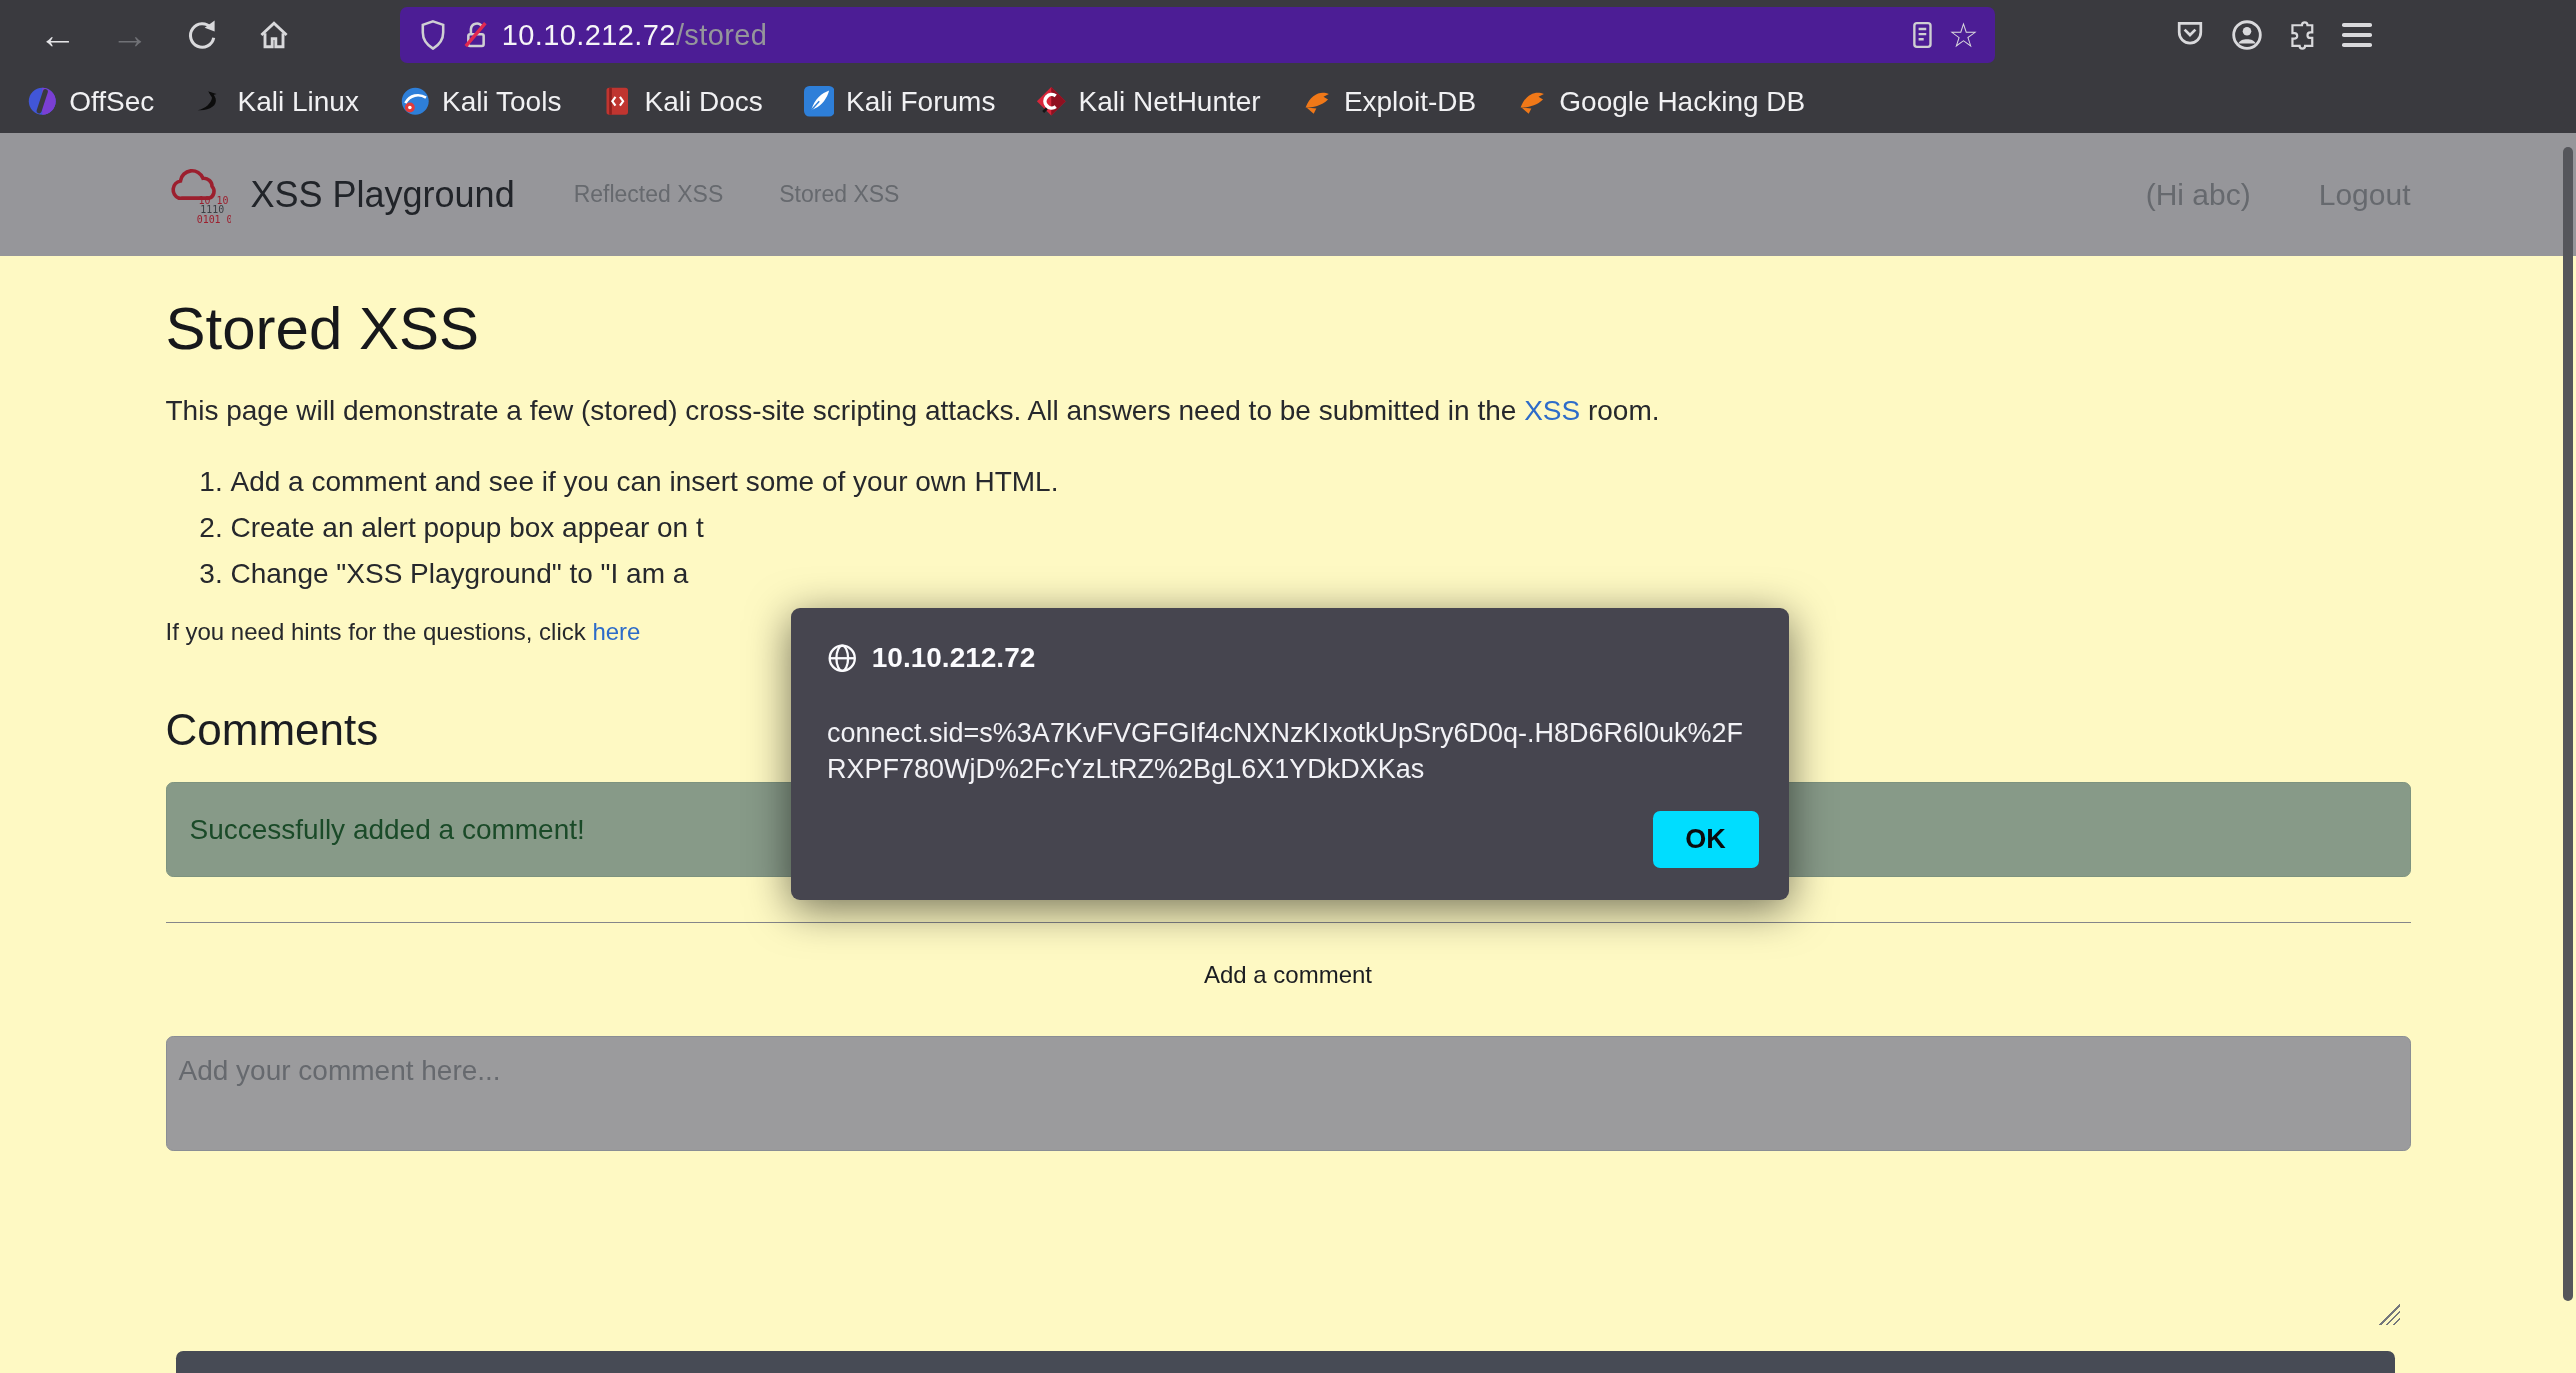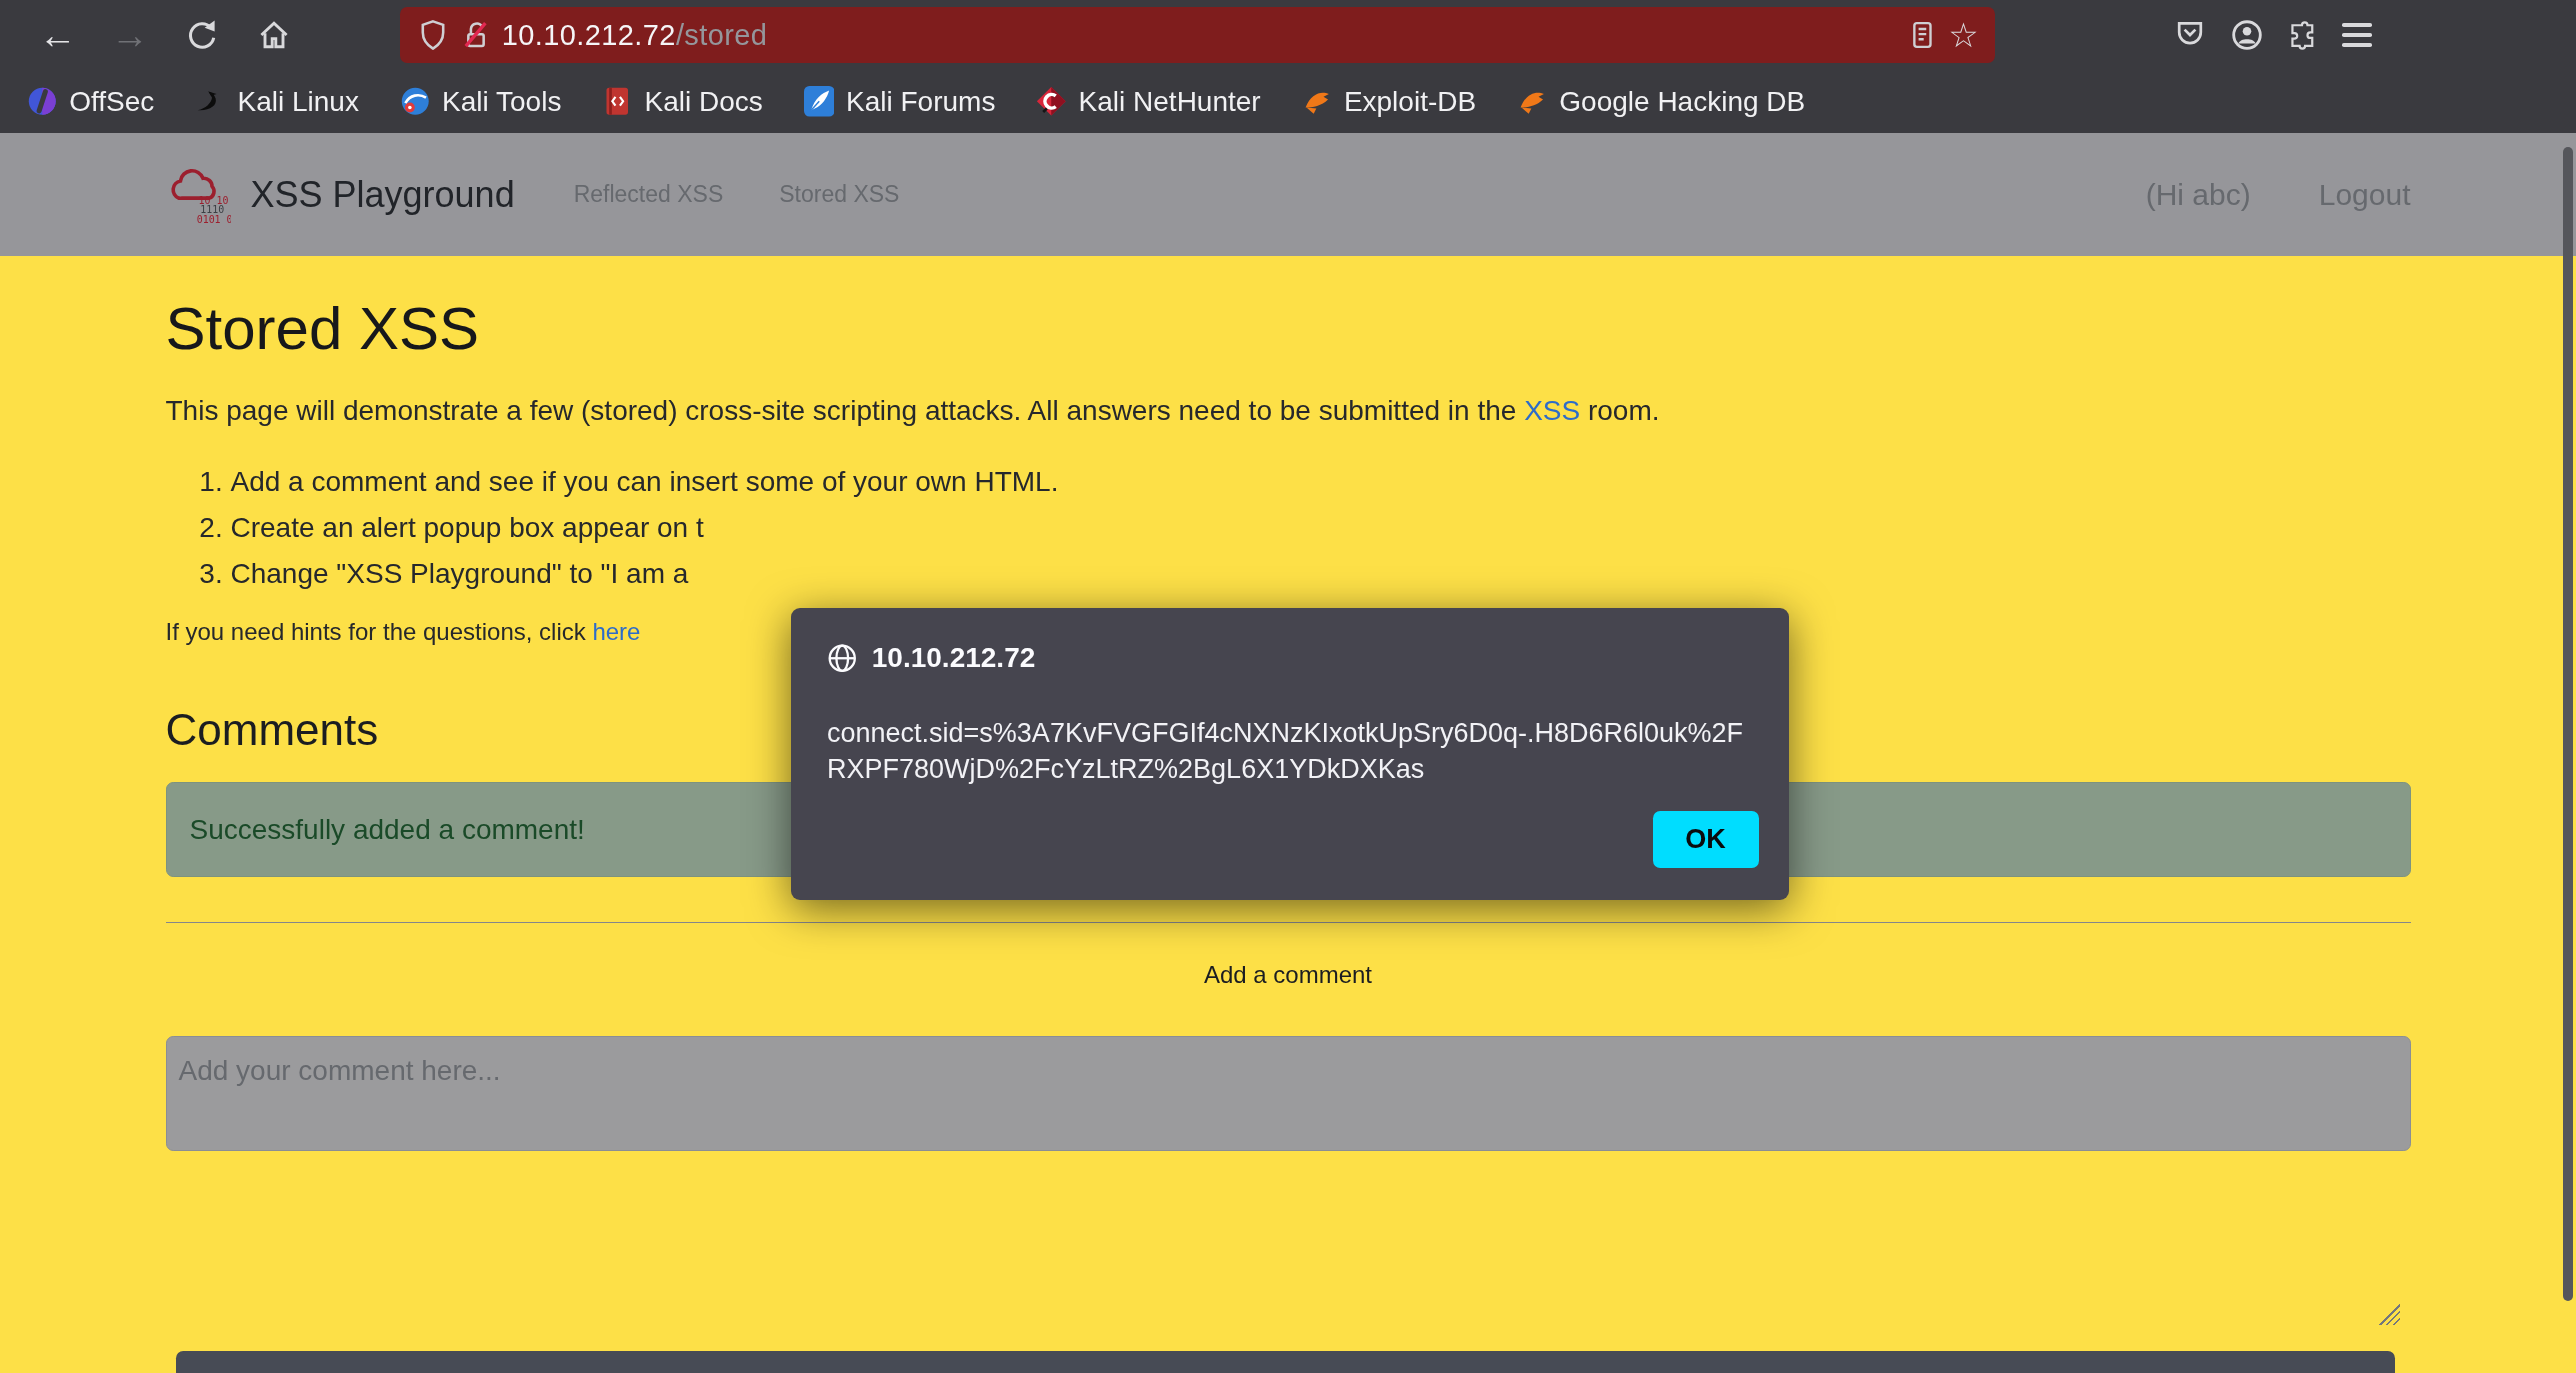--- a/index.html
+++ b/index.html
@@ -5,37 +5,37 @@
   * { margin:0; padding:0; box-sizing:border-box; }
   html,body { width:2576px; height:1373px; }
   body { font-family:"Liberation Sans", sans-serif; }
   .screen { position:relative; width:2576px; height:1373px; overflow:hidden; background:#9a9a9c; }
 
   
   .chrome-toolbar { height:70px; background:#3a3a3f; display:flex; align-items:center; padding:0 25px; gap:7.2px; }
   .nav-btn { width:65px; height:54px; display:flex; align-items:center; justify-content:center;
              font-size:38px; color:#e4e4e7; border-radius:5.4px; }
   .nav-btn.disabled { color:#707176; }
-  .urlbar { flex:1; max-width:1595px; height:56px; margin-left:86px; background:#7f1d1d; border-radius:7.2px;
+  .urlbar { flex:1; max-width:1595px; height:56px; margin-left:86px; background:#4c1d95; border-radius:7.2px;
             display:flex; align-items:center; padding:0 16px; gap:9px; }
   .url-text { flex:1; font-size:29px; color:#f5f5f7; white-space:nowrap; overflow:hidden; letter-spacing:0.4px; }
   .url-text .path { color:#95969b; }
   .chrome-right { display:flex; align-items:center; gap:20px; margin-left:170px; padding-right:5.4px; }
   .icon-svg { display:block; }
   .hamburger { width:30.5px; display:flex; flex-direction:column; gap:6.3px; }
   .hamburger span { display:block; height:3.6px; background:#d9d9dc; border-radius:1.8px; }
   .star-glyph { font-size:34px; color:#d9d9dc; line-height:1; }
 
   
   .bookmarks-bar { height:63px; background:#3a3a3f; display:flex; align-items:center; gap:41px; padding:0 27px; }
   .bm { display:flex; align-items:center; gap:11.7px; color:#f1f1f3; font-size:28px; }
   .bm svg { flex:none; }
 
   
-  .page { position:relative; height:1240px; background:#fde047; overflow:hidden; }
+  .page { position:relative; height:1240px; background:#fef9c3; overflow:hidden; }
 
   .site-nav { height:123px; background:#96969a; display:flex; align-items:center; }
   .nav-inner { width:2245px; margin:0 auto; display:flex; align-items:center; }
   .brand-wrap { display:flex; align-items:center; gap:20px; }
   .brand { font-size:36px; color:#212429; }
   .nav-link { font-size:23px; color:#66696e; margin-left:56px; }
   .nav-link.first { margin-left:59px; }
   .nav-spacer { flex:1; }
   .nav-right { display:flex; align-items:center; gap:68px; }
   .nav-right span { font-size:30px; color:#66696e; }

